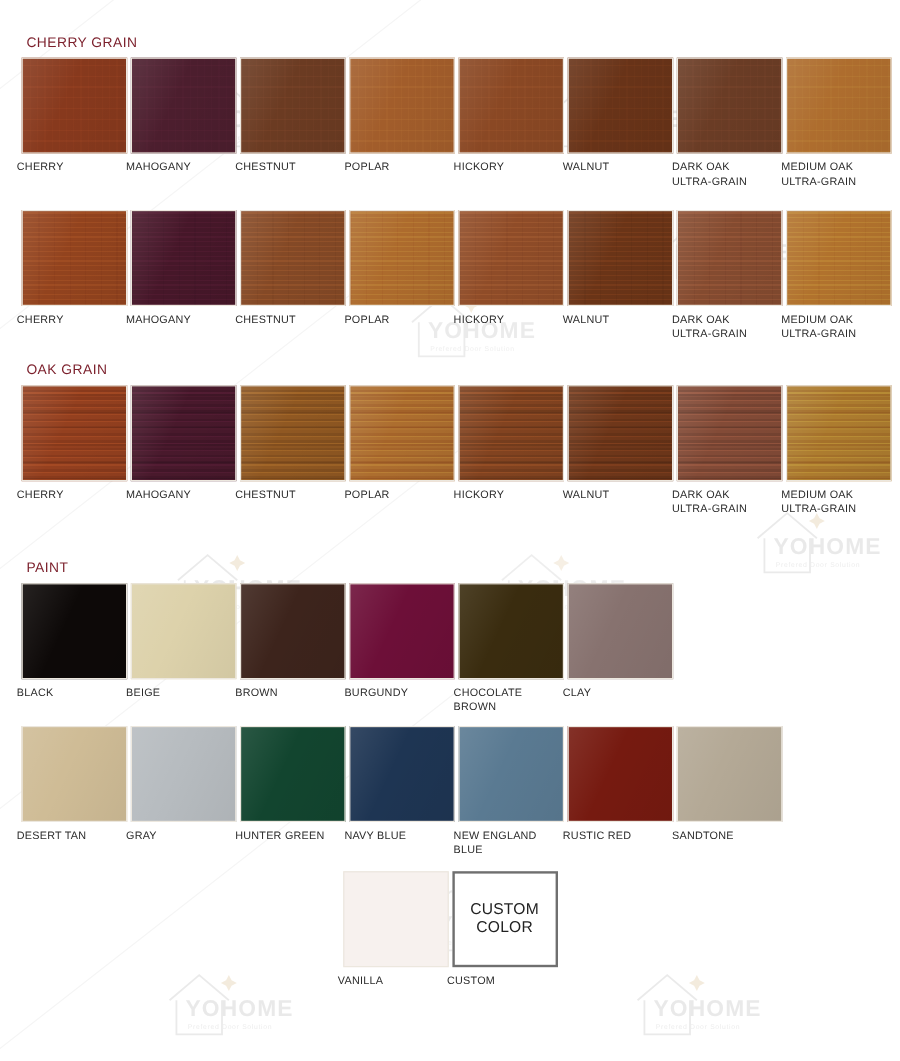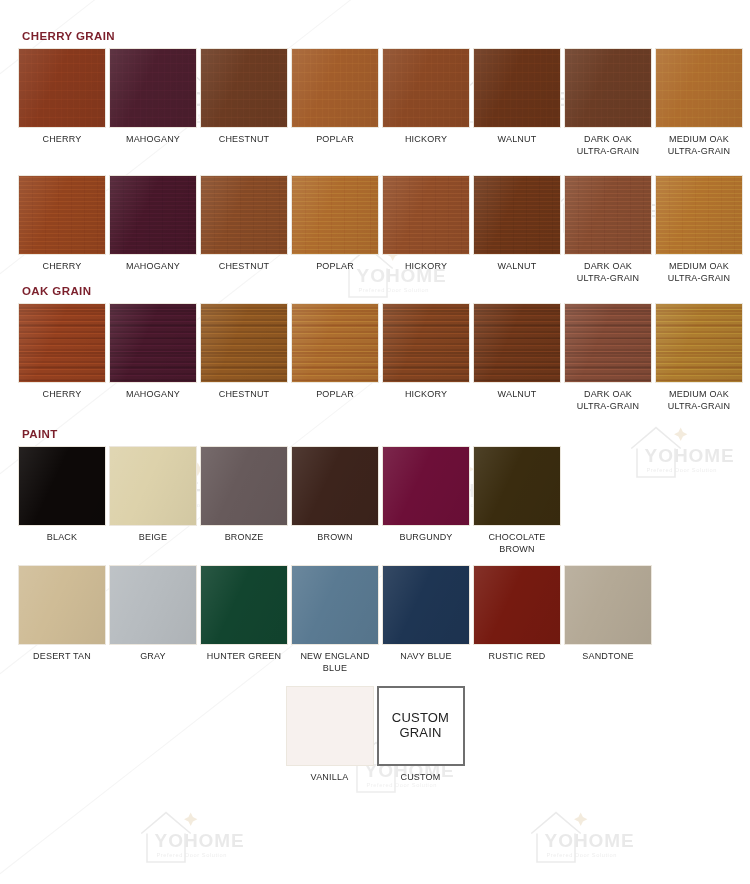--- a/index.html
+++ b/index.html
@@ -15,44 +15,44 @@
   #watermark-layer{position:absolute;inset:0;pointer-events:none;z-index:5;}
   .wm{position:absolute;opacity:.45;}
   .wm svg{display:block;}
   .wm-diag{position:absolute;background:rgba(0,0,0,.045);height:1px;transform-origin:0 0;}
 
   
   .page{position:relative;z-index:10;padding:0 18px;box-sizing:border-box;width:750px;}
 
   .section{margin:0;}
   .section-title{
-    font-size:11.5px;font-weight:bold;letter-spacing:.4px;
+    font-size:11.5px;font-weight:normal;letter-spacing:.4px;
     color:#7b1f2b;text-transform:uppercase;
     margin:0 0 6px 4px;
   }
   .sec-cherry{margin-top:30px;}
   .sec-mahogany{margin-top:18px;}
-  .sec-oak{}
-  .sec-paint{margin-top:16px;}
+  .sec-oak{margin-top:18px;}
+  .sec-paint{margin-top:38px;}
 
   .swatch-row{
     display:flex;gap:3px;align-items:flex-start;
   }
   .swatch-row.centered{justify-content:center;gap:3px;margin-top:12px;}
   .paint-row-2{margin-top:10px;}
 
   .cell{width:88px;display:flex;flex-direction:column;align-items:center;}
   .chip{
     width:88px;height:80px;box-sizing:border-box;
     border:1px solid #ece7de;
     position:relative;overflow:hidden;
   }
   .label{
     font-size:9px;color:#2b2b2b;text-transform:uppercase;
-    text-align:center;line-height:1.35;margin-top:5px;
+    line-height:1.35;margin-top:5px;
     letter-spacing:.2px;width:96px;
   }
 
   
   .chip.custom{
     border:2px solid #6f6f6f;background:#ffffff;
     display:flex;align-items:center;justify-content:center;
   }
   .custom-text{
     font-size:13px;color:#222;text-align:center;line-height:1.15;
@@ -474,28 +474,20 @@
         </div>
         <div class="cell">
           <div class="chip" style="background: rgb(221, 210, 171);">
             <div class="sheen"></div>
           </div>
           <div class="label">
             <div>BEIGE</div>
           </div>
         </div>
         <div class="cell">
-          <div class="chip" style="background: rgb(103, 90, 91);">
-            <div class="sheen"></div>
-          </div>
-          <div class="label">
-            <div>BRONZE</div>
-          </div>
-        </div>
-        <div class="cell">
           <div class="chip" style="background: rgb(61, 36, 28);">
             <div class="sheen"></div>
           </div>
           <div class="label">
             <div>BROWN</div>
           </div>
         </div>
         <div class="cell">
           <div class="chip" style="background: rgb(109, 15, 56);">
             <div class="sheen"></div>
@@ -506,20 +498,28 @@
         </div>
         <div class="cell">
           <div class="chip" style="background: rgb(58, 44, 15);">
             <div class="sheen"></div>
           </div>
           <div class="label">
             <div>CHOCOLATE</div>
             <div>BROWN</div>
           </div>
         </div>
+        <div class="cell">
+          <div class="chip" style="background: rgb(135, 114, 111);">
+            <div class="sheen"></div>
+          </div>
+          <div class="label">
+            <div>CLAY</div>
+          </div>
+        </div>
       </div>
     <div class="swatch-row paint-row-2">
         <div class="cell">
           <div class="chip" style="background: rgb(207, 188, 150);">
             <div class="sheen"></div>
           </div>
           <div class="label">
             <div>DESERT TAN</div>
           </div>
         </div>
@@ -533,34 +533,34 @@
         </div>
         <div class="cell">
           <div class="chip" style="background: rgb(18, 69, 47);">
             <div class="sheen"></div>
           </div>
           <div class="label">
             <div>HUNTER GREEN</div>
           </div>
         </div>
         <div class="cell">
+          <div class="chip" style="background: rgb(30, 53, 83);">
+            <div class="sheen"></div>
+          </div>
+          <div class="label">
+            <div>NAVY BLUE</div>
+          </div>
+        </div>
+        <div class="cell">
           <div class="chip" style="background: rgb(90, 122, 146);">
             <div class="sheen"></div>
           </div>
           <div class="label">
             <div>NEW ENGLAND</div>
             <div>BLUE</div>
-          </div>
-        </div>
-        <div class="cell">
-          <div class="chip" style="background: rgb(30, 53, 83);">
-            <div class="sheen"></div>
-          </div>
-          <div class="label">
-            <div>NAVY BLUE</div>
           </div>
         </div>
         <div class="cell">
           <div class="chip" style="background: rgb(118, 26, 16);">
             <div class="sheen"></div>
           </div>
           <div class="label">
             <div>RUSTIC RED</div>
           </div>
         </div>
@@ -577,21 +577,21 @@
         <div class="cell">
           <div class="chip" style="background: rgb(247, 241, 238);"></div>
           <div class="label">
             <div>VANILLA</div>
           </div>
         </div>
         <div class="cell">
           <div class="chip custom">
             <div class="custom-text">
               <div>CUSTOM</div>
-              <div>GRAIN</div>
+              <div>COLOR</div>
             </div>
           </div>
           <div class="label">
             <div>CUSTOM</div>
           </div>
         </div>
       </div>
   </div>
 
 </div>

